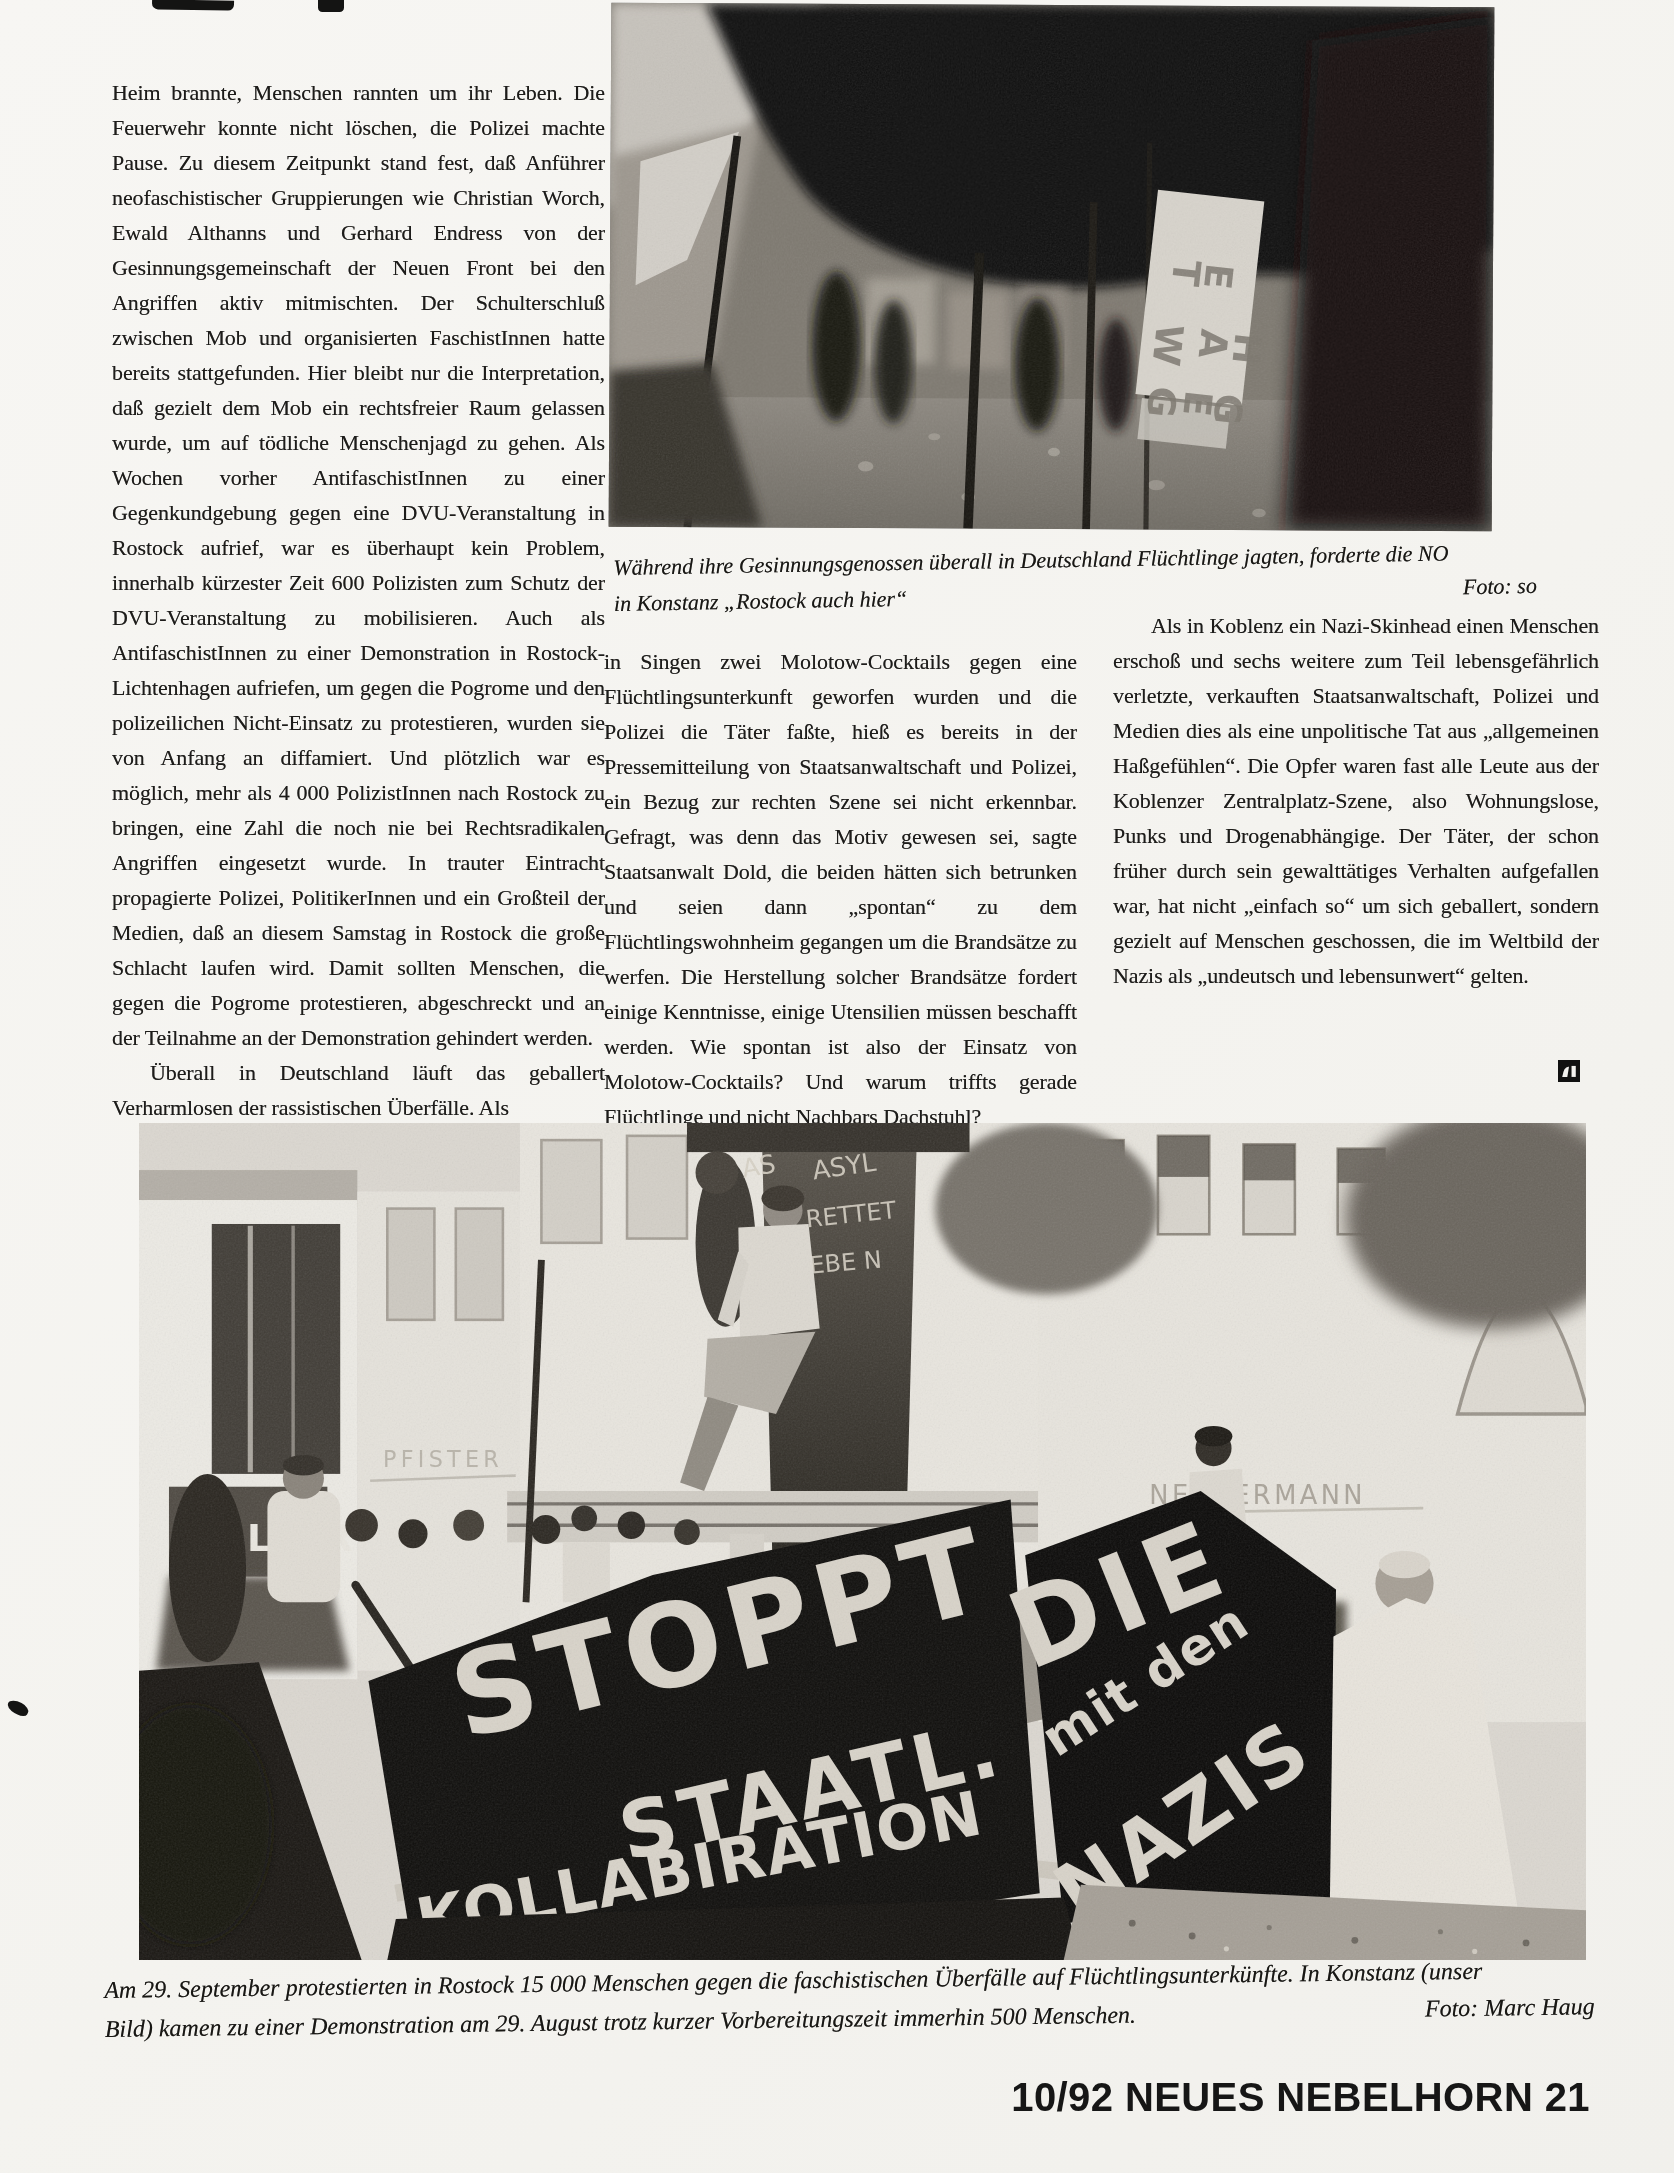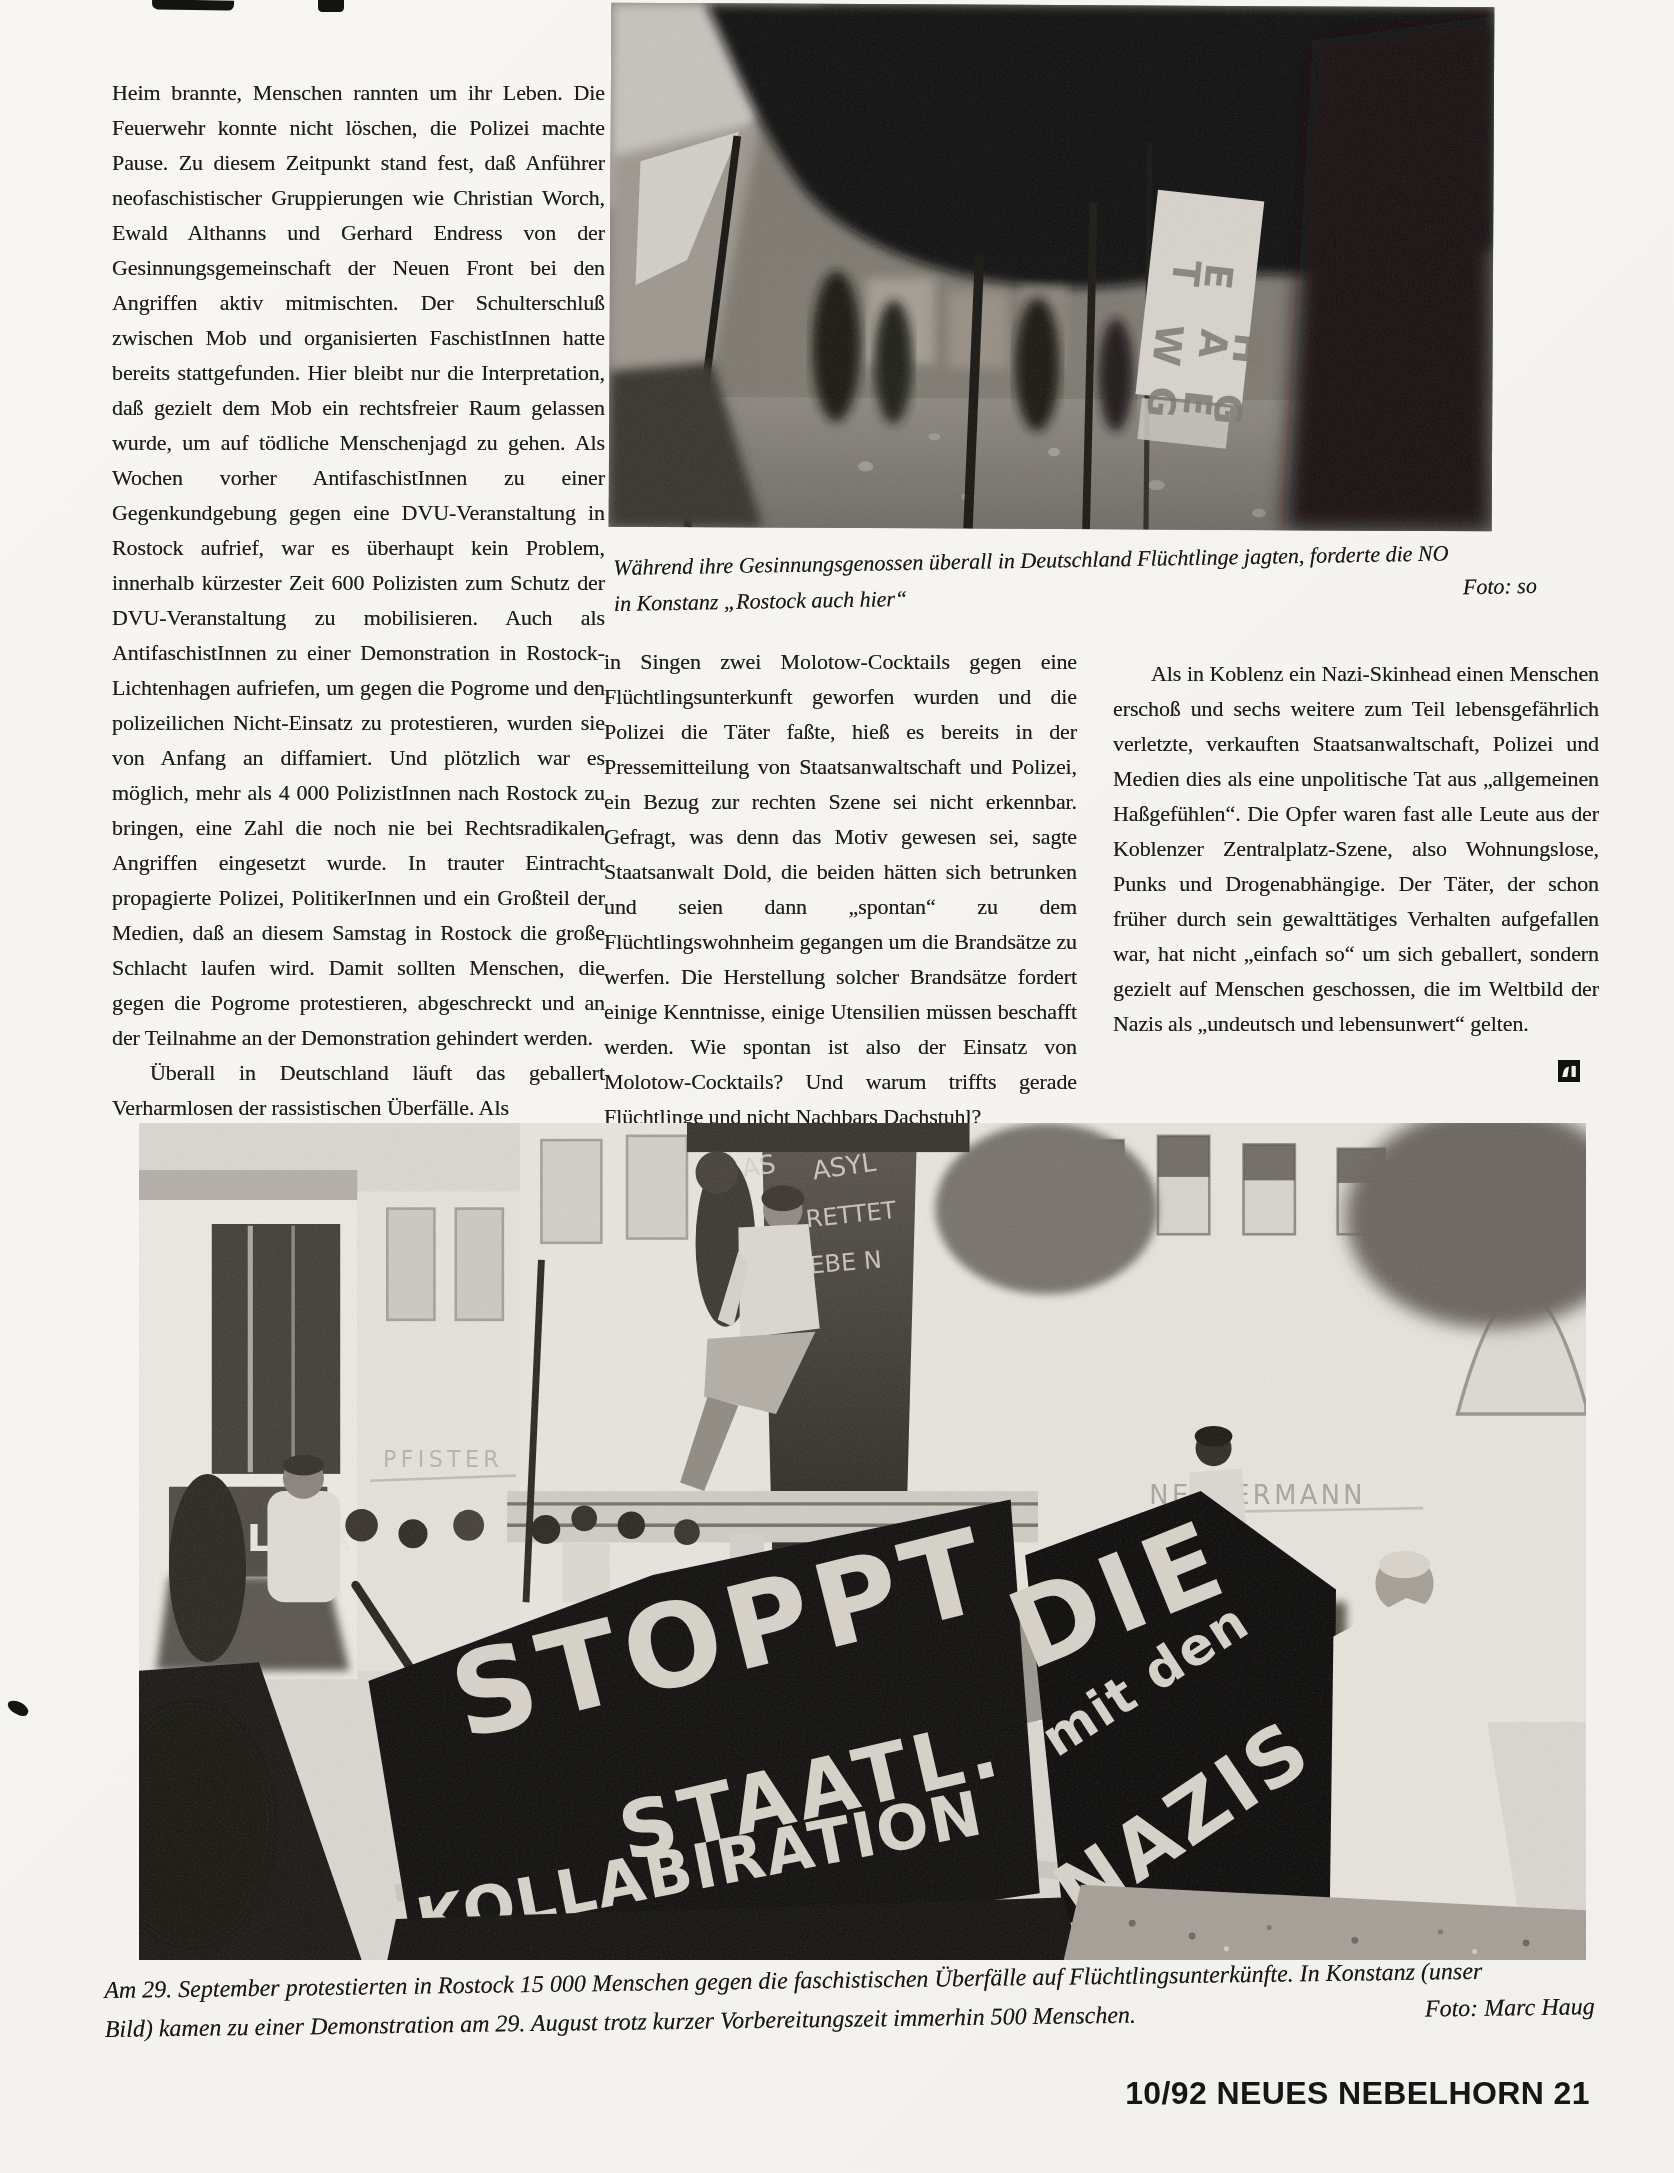--- a/index.html
+++ b/index.html
@@ -10,38 +10,38 @@
     color:#1d1c1a;overflow:hidden;
   }
   .col{
     position:absolute;text-align:justify;
     font-size:22px;line-height:35px;letter-spacing:-0.1px;
     hyphens:auto;-webkit-hyphens:auto;
     text-shadow:0 0 0.4px rgba(20,20,20,.55);
   }
   #col-left{left:112px;top:75px;width:493px;}
   #col-mid{left:604px;top:644px;width:473px;}
-  #col-right{left:1113px;top:656px;width:486px;}
+  #col-right{left:1113px;top:608px;width:486px;}
   .col p{margin:0;}
   .col p.indent{text-indent:38px;}
   .photo{position:absolute;overflow:hidden;background:#777;}
   #top-photo{left:610px;top:5.1px;width:883px;height:524px;transform:rotate(.3deg);}
   #bottom-photo{left:139px;top:1123px;width:1447px;height:837px;}
   .photo svg{display:block;width:100%;height:100%;}
   .caption{
     position:absolute;font-style:italic;font-size:22px;line-height:36px;
     color:#181714;text-shadow:0 0 0.4px rgba(0,0,0,.5);
   }
   #top-caption{left:613px;top:550px;width:923px;transform:rotate(-1deg);transform-origin:left top;}
   #bottom-caption{left:104px;top:1971px;width:1490px;font-size:24px;line-height:39px;transform:rotate(-0.8deg);transform-origin:left top;}
   .credit{position:absolute;right:0;bottom:1.7px;font-style:italic;}
   #page-footer{
     position:absolute;top:2075px;right:84px;
     font-family:"Liberation Sans","DejaVu Sans",sans-serif;
-    font-weight:bold;font-size:32px;letter-spacing:0.4px;color:#161616;
+    font-weight:bold;font-size:40px;letter-spacing:0.4px;color:#161616;
   }
   .endmark{position:absolute;left:1558px;top:1060px;width:22px;height:22px;}
   .artifact{position:absolute;background:#141413;}
   #dash-1{left:152px;top:0;width:82px;height:10.3px;border-radius:0 0 6px 6px;transform:rotate(1deg);}
   #dash-2{left:318px;top:0;width:26px;height:12px;border-radius:0 0 4.3px 4.3px;}
   #comma-1{left:6.8px;top:1702px;width:22px;height:12px;border-radius:70% 60% 50% 60%;transform:rotate(28deg);}
 </style>
 </head>
 <body>
 

